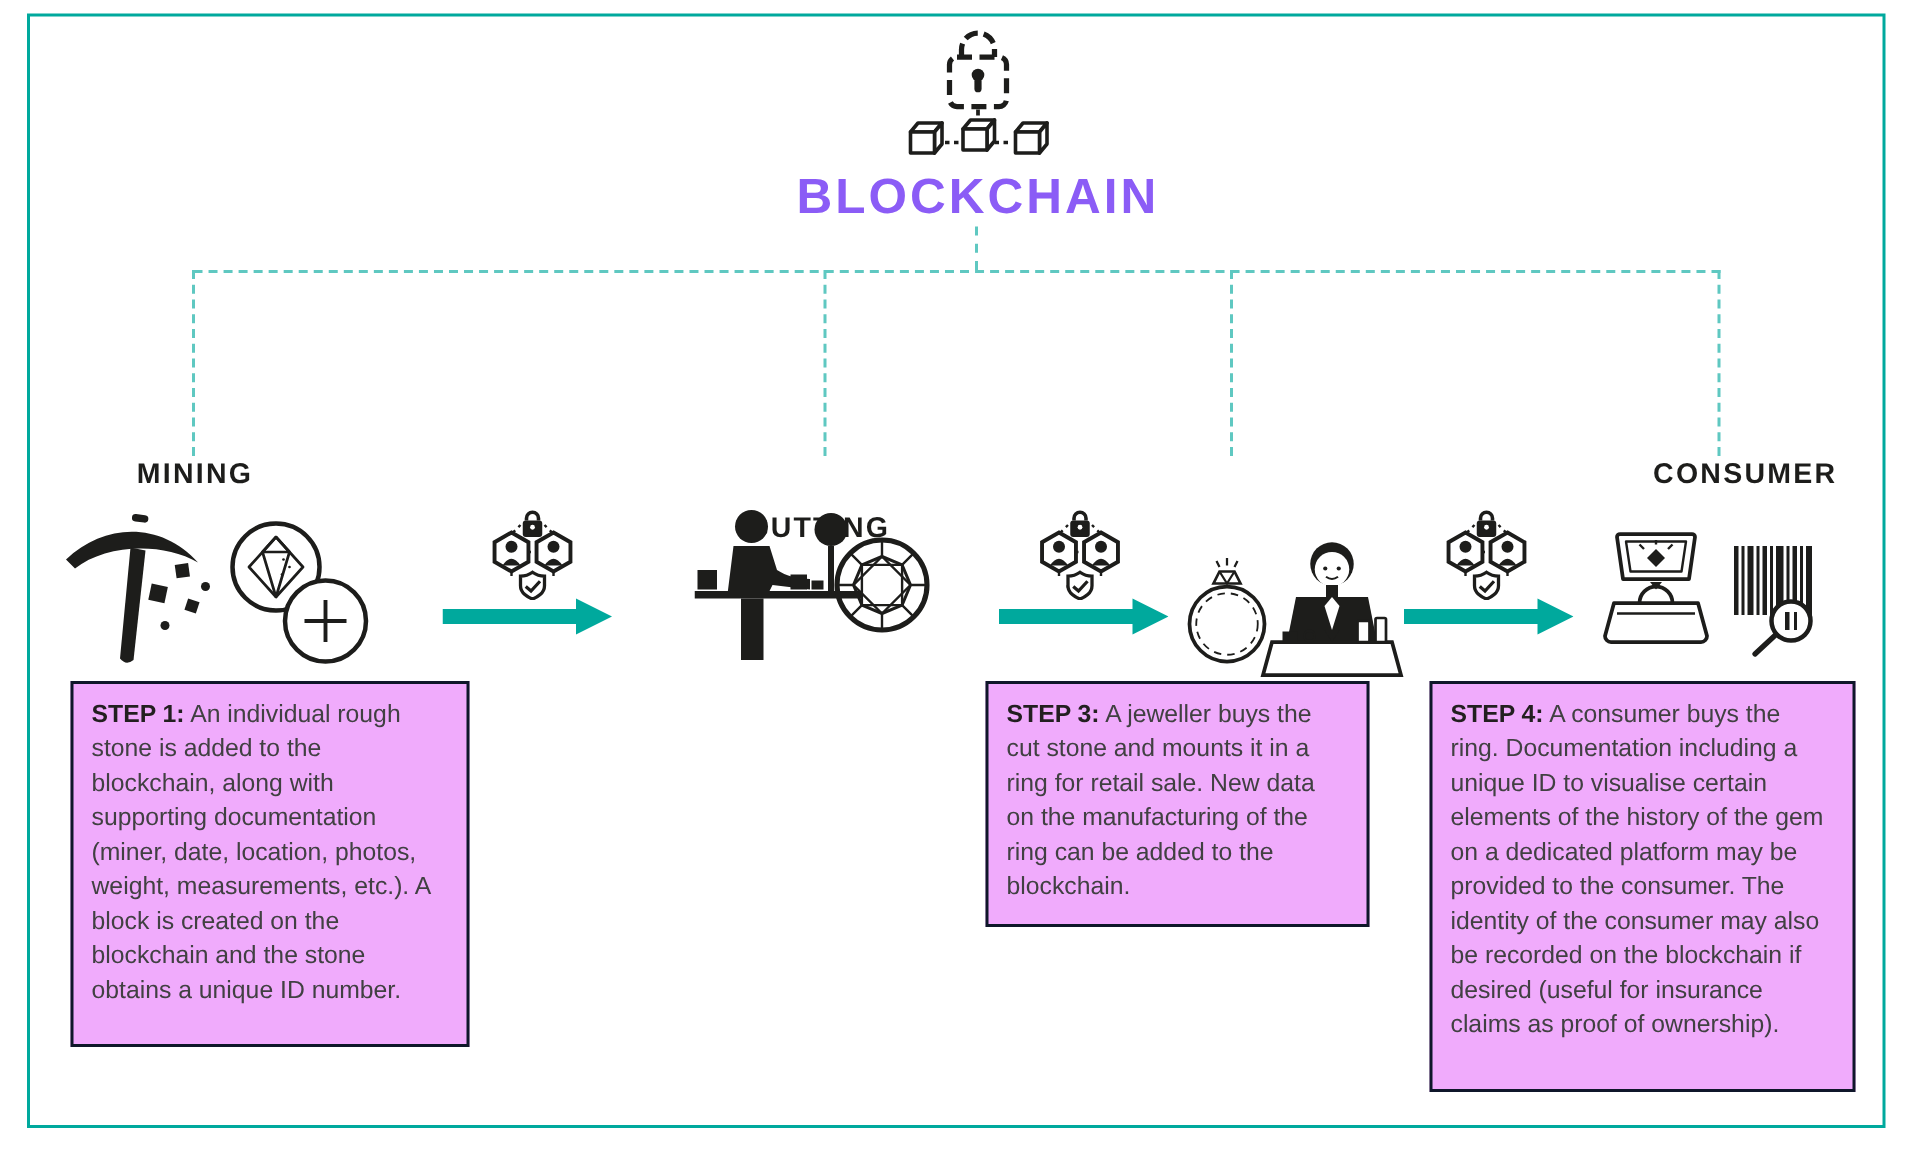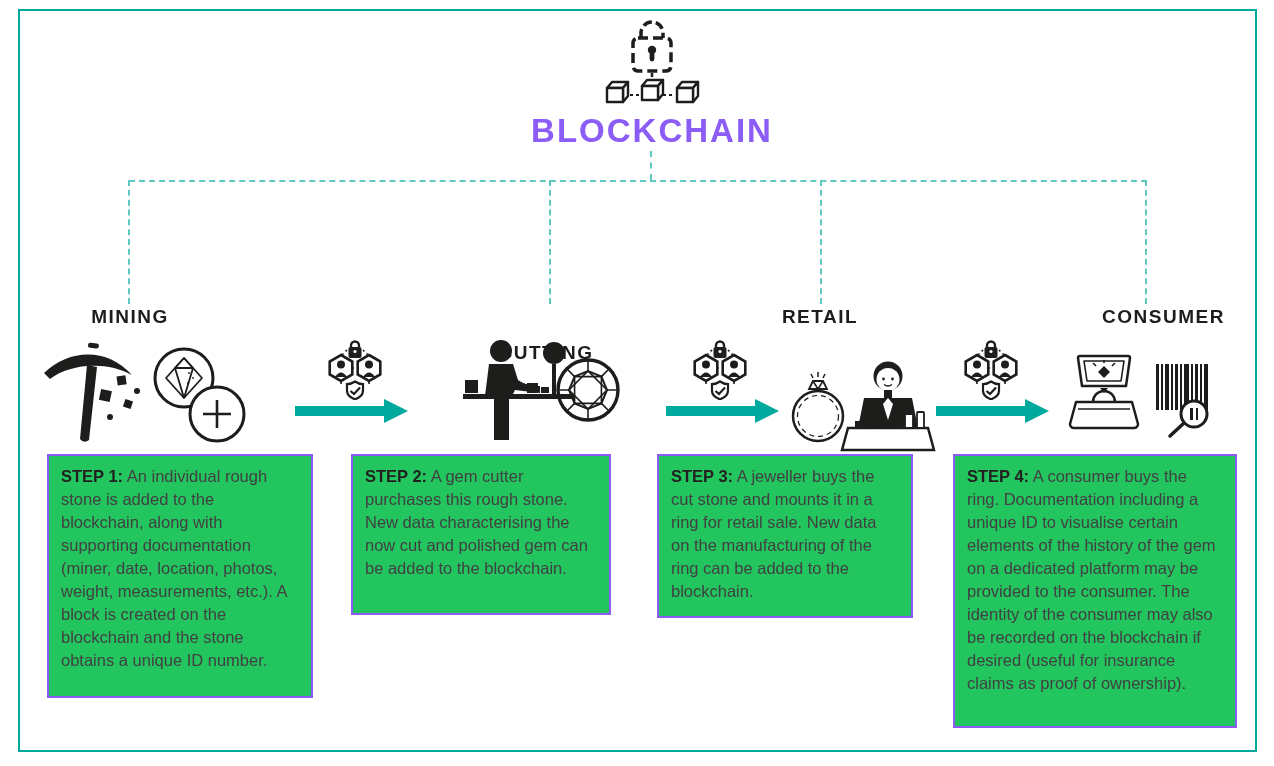--- a/index.html
+++ b/index.html
@@ -14,21 +14,21 @@
   .title { position:absolute; left:437px; top:112px; width:430px; text-align:center;
            font-size:33px; font-weight:700; letter-spacing:2px; color:#8b5cf6; }
 
   
   .dash-v { position:absolute; width:0; border-left:2px dashed #5fc8c1; }
   .dash-h { position:absolute; height:0; border-top:2px dashed #5fc8c1; }
 
   .stage-label { position:absolute; top:306px; text-align:center; font-size:19px;
                  font-weight:700; letter-spacing:1.5px; color:#1d1d1b; }
 
-  .step-box { position:absolute; top:454px; border:2px solid #8b5cf6; background:#22c55e;
+  .step-box { position:absolute; top:454px; border:2px solid #0f172a; background:#f0abfc;
               padding:9px 12px 8px 12px; font-size:16.5px; line-height:23px;
               color:#414042; overflow:hidden; }
   .step-box b { color:#231f20; font-weight:700; }
 
   .arrow { position:absolute; top:398px; }
 
   svg { display:block; }
 </style>
 </head>
 <body>
@@ -71,21 +71,20 @@
 
   <div class="dash-v" style="left:650px; top:151px; height:29px;"></div>
   <div class="dash-h" style="left:129px; top:180px; width:1018px;"></div>
   <div class="dash-v" style="left:128px;  top:180px; height:124px;"></div>
   <div class="dash-v" style="left:549px;  top:180px; height:124px;"></div>
   <div class="dash-v" style="left:820px;  top:180px; height:124px;"></div>
   <div class="dash-v" style="left:1145px; top:180px; height:124px;"></div>
 
   <div class="stage-label" style="left:55px;  width:150px;">MINING</div>
   <div class="stage-label" style="left:471px; width:150px;margin-top:36px;">CUTTING</div>
-  <div class="stage-label" style="left:745px; width:150px;">RETAIL</div>
   <div class="stage-label" style="left:1081px;width:165px;">CONSUMER</div>
 
   <div class="abs" style="left:42px; top:340px;">
     <svg width="215" height="106" viewBox="0 0 215 106">
       <g fill="#1d1d1b">
         <path d="M2,33 C28,8 66,8 90,35 C66,21 28,23 8,39 Z"></path>
         <rect x="46" y="3" width="11" height="5" rx="2.5" transform="rotate(7 51 5)"></rect>
         <path d="M45,25 l10,2 -8,73 q-5,4 -9,-1 z"></path>
         <rect x="58" y="50" width="11" height="11" transform="rotate(12 63 55)"></rect>
         <rect x="75" y="36" width="9" height="9" transform="rotate(-8 79 40)"></rect>
@@ -270,24 +269,20 @@
         <rect x="128" y="56" width="2" height="12" fill="#1d1d1b"></rect>
         <path d="M116,71 L102,84" stroke="#1d1d1b" stroke-width="3.5" stroke-linecap="round"></path>
       </g>
     </svg>
   </div>
 
   <div class="step-box" style="left:47px;  width:266px; height:244px;">
     <b>STEP 1:</b>
     <span>An individual rough stone is added to the blockchain, along with supporting documentation (miner, date, location, photos, weight, measurements, etc.). A block is created on the blockchain and the stone obtains a unique ID number.</span>
   </div>
-  <div class="step-box" style="left:351px; width:260px; height:161px;">
-    <b>STEP 2:</b>
-    <span>A gem cutter purchases this rough stone. New data characterising the now cut and polished gem can be added to the blockchain.</span>
-  </div>
   <div class="step-box" style="left:657px; width:256px; height:164px;">
     <b>STEP 3:</b>
     <span>A jeweller buys the cut stone and mounts it in a ring for retail sale. New data on the manufacturing of the ring can be added to the blockchain.</span>
   </div>
   <div class="step-box" style="left:953px; width:284px; height:274px;">
     <b>STEP 4:</b>
     <span>A consumer buys the ring. Documentation including a unique ID to visualise certain elements of the history of the gem on a dedicated platform may be provided to the consumer. The identity of the consumer may also be recorded on the blockchain if desired (useful for insurance claims as proof of ownership).</span>
   </div>
 </div>
 

